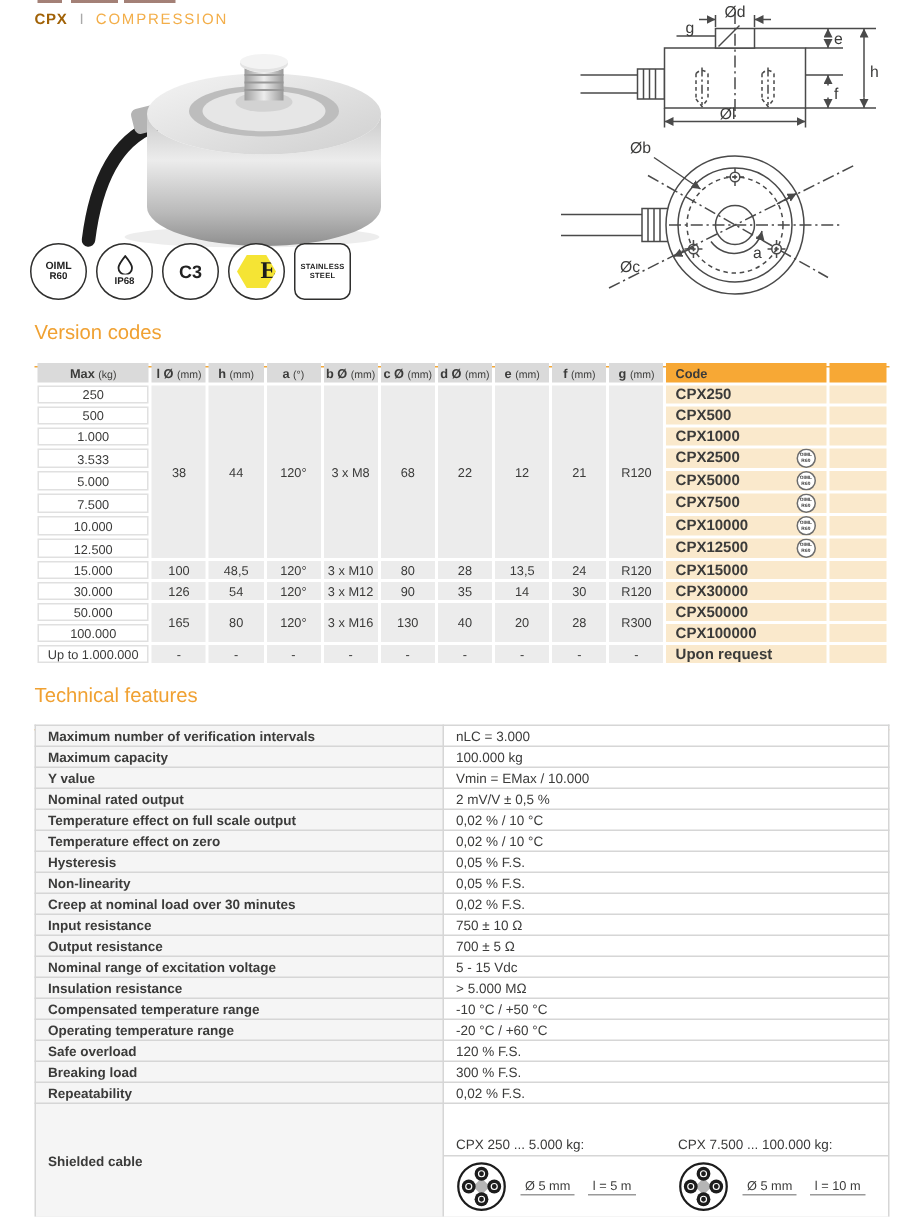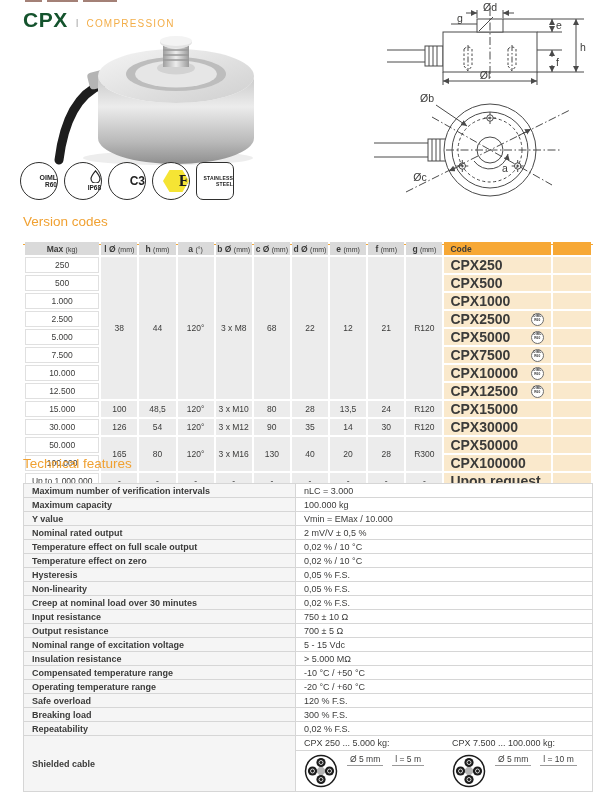--- a/index.html
+++ b/index.html
@@ -2,33 +2,33 @@
 <html><head>
 <meta charset="utf-8">
 <style>
   * { margin:0; padding:0; box-sizing:border-box; }
   html,body { background:#fff; }
   body { width:610px; height:811px; font-family:"Liberation Sans", sans-serif; color:#3b3b3a; position:relative; overflow:hidden; }
   .page { position:absolute; inset:0; }
 
   
   .hdr { position:absolute; left:23px; top:8px; display:flex; align-items:baseline; gap:8px; }
-  .hdr .brand { font-size:21px; font-weight:bold; color:#14532d; letter-spacing:.5px; }
+  .hdr .brand { font-size:10px; font-weight:bold; color:#a16207; letter-spacing:.5px; }
   .hdr .sep { font-size:10px; color:#a9a9a9; }
   .hdr .cat { font-size:10px; color:#f3ae49; letter-spacing:1.2px; }
   .edge-artifact { position:absolute; left:25px; top:0; width:92px; height:2px;
     background:linear-gradient(90deg,#7c4a3c 0 18%,transparent 18% 24%,#7c4a3c 24% 58%,transparent 58% 63%,#7c4a3c 63% 100%); opacity:.7; }
 
   
   .photo { position:absolute; left:48px; top:26px; width:246px; height:142px; }
 
   
   .badges { position:absolute; left:20px; top:162px; display:flex; gap:6px; align-items:center; }
   .badge { width:38px; height:38px; border:1.6px solid #2f2f2e; border-radius:50%;
-    display:flex; flex-direction:column; align-items:flex-end; justify-content:center; background:#fff; }
+    display:flex; flex-direction:column; align-items:center; justify-content:center; background:#fff; }
   .badge.square { border-radius:7px; }
   .badge .t1 { font-size:7px; font-weight:bold; line-height:1.1; color:#222; }
   .badge .t2 { font-size:6.5px; font-weight:bold; line-height:1.1; color:#222; }
   .badge .big { font-size:12px; font-weight:bold; color:#222; }
   .badge .tiny { font-size:5px; font-weight:bold; letter-spacing:.2px; line-height:1.25; color:#222; text-align:center; }
   .hexwrap { width:26px; height:22px; background:#f5e434; clip-path:polygon(25% 0,75% 0,100% 50%,75% 100%,25% 100%,0 50%);
     display:flex; align-items:center; justify-content:center; }
   .hexwrap span { font-family:"Liberation Serif", serif; font-weight:bold; font-size:16px; color:#1c1c1c;margin-left:24px; }
   .droplet { margin-bottom:1px; }
 
@@ -46,37 +46,37 @@
   table.vc { position:absolute; left:23px; top:240px; width:570px; border-spacing:2px; border-collapse:separate; table-layout:fixed; }
   table.vc th, table.vc td { font-size:8.5px; text-align:center; vertical-align:middle; overflow:hidden; white-space:nowrap; }
   table.vc th { background:#dadada; height:13px; font-weight:bold; color:#3b3b3a; }
   table.vc th .u { font-weight:normal; font-size:7px; }
   table.vc th.ho { background:#f7a835; text-align:left; padding-left:6px; }
   table.vc td { height:11px; }
   td.max { background:#fff; border:1px solid #e0e0e0; }
   td.dim { background:#ececec; }
   td.code { background:#fae9cc; padding:0; }
   td.code .codewrap { display:flex; align-items:center; justify-content:space-between; padding:0 7px 0 6px; }
-  td.code .ct { font-weight:bold; font-size:14px; }
+  td.code .ct { font-weight:bold; font-size:10px; }
   td.crm { background:#fae9cc; }
   .mini-oiml { width:13px; height:13px; border:1px solid #6d6d6d; border-radius:50%;
     display:inline-flex; flex-direction:column; align-items:center; justify-content:center; background:#fff; flex:0 0 auto; }
   .mini-oiml i { font-style:normal; font-weight:bold; font-size:3.2px; line-height:1.15; color:#333; letter-spacing:.1px; }
 
   
   table.tf { position:absolute; left:23px; top:483px; width:570px; border-collapse:collapse; table-layout:fixed; }
   table.tf td { border:1px solid #d6d6d6; font-size:9px; padding:1.5px 8px; height:12px; vertical-align:middle; }
   table.tf td.lbl { width:272px; background:#f5f5f5; font-weight:bold; }
   table.tf td.val { background:#fff; }
   tr.shield td { height:46px; }
   tr.shield td.val { padding:0; vertical-align:top; }
   .cab-head { display:flex; border-bottom:1px solid #d6d6d6; }
-  .cab-head span { flex:1; font-size:9px; padding:2px 8px; }
+  .cab-head span { flex:1; font-size:9px; padding:2px 8px;margin-top:20px; }
   .cab-body { display:flex; }
-  .cab { flex:1; display:flex; align-items:flex-start; gap:9px; padding:3px 8px; }
+  .cab { flex:1; display:flex; align-items:center; gap:9px; padding:3px 8px; }
   .cab svg { flex:0 0 auto; }
   .cab .m { font-size:8.5px; border-bottom:1px solid #9a9a9a; padding:0 3px 1px 3px; white-space:nowrap; }
 </style>
 </head>
 <body>
 
 <div class="page">
 
   <div class="edge-artifact"></div>
 
@@ -294,21 +294,21 @@
       <tr>
         <td class="max">1.000</td>
         <td class="code">
             <div class="codewrap">
               <span class="ct">CPX1000</span>
             </div>
           </td>
         <td class="crm"></td>
       </tr>
       <tr>
-        <td class="max">2.500</td>
+        <td class="max">3.533</td>
         <td class="code">
             <div class="codewrap">
               <span class="ct">CPX2500</span>
               <span class="mini-oiml">
                 <i>OIML</i>
                 <i>R60</i>
               </span>
             </div>
           </td>
         <td class="crm"></td>

